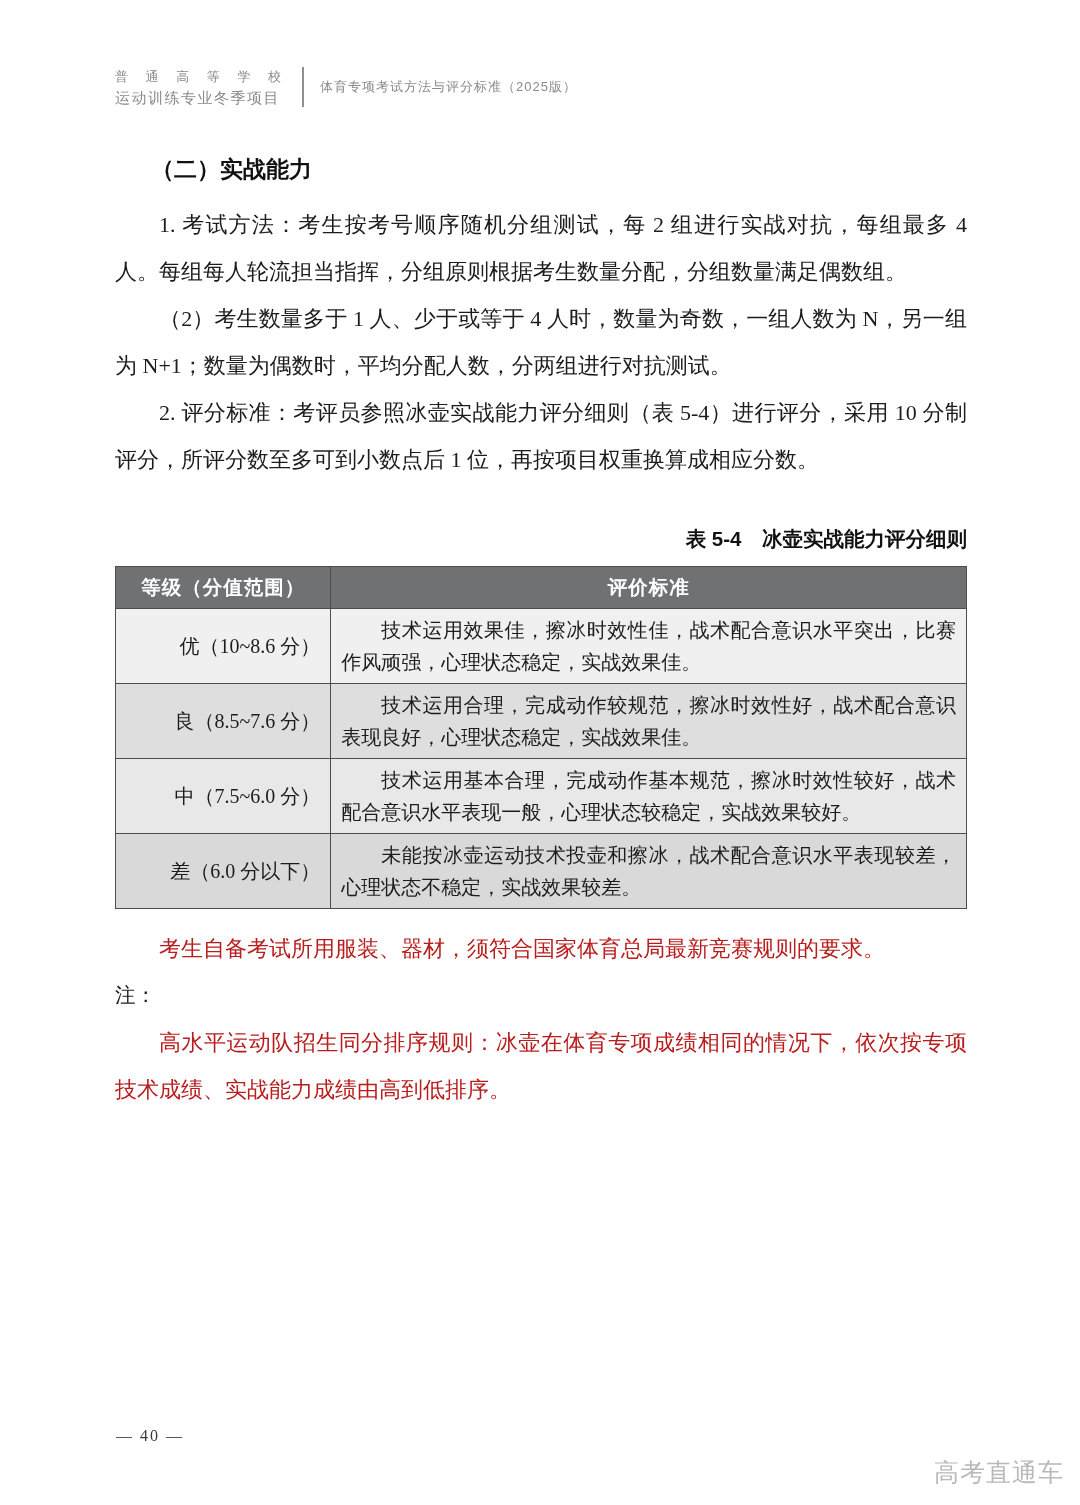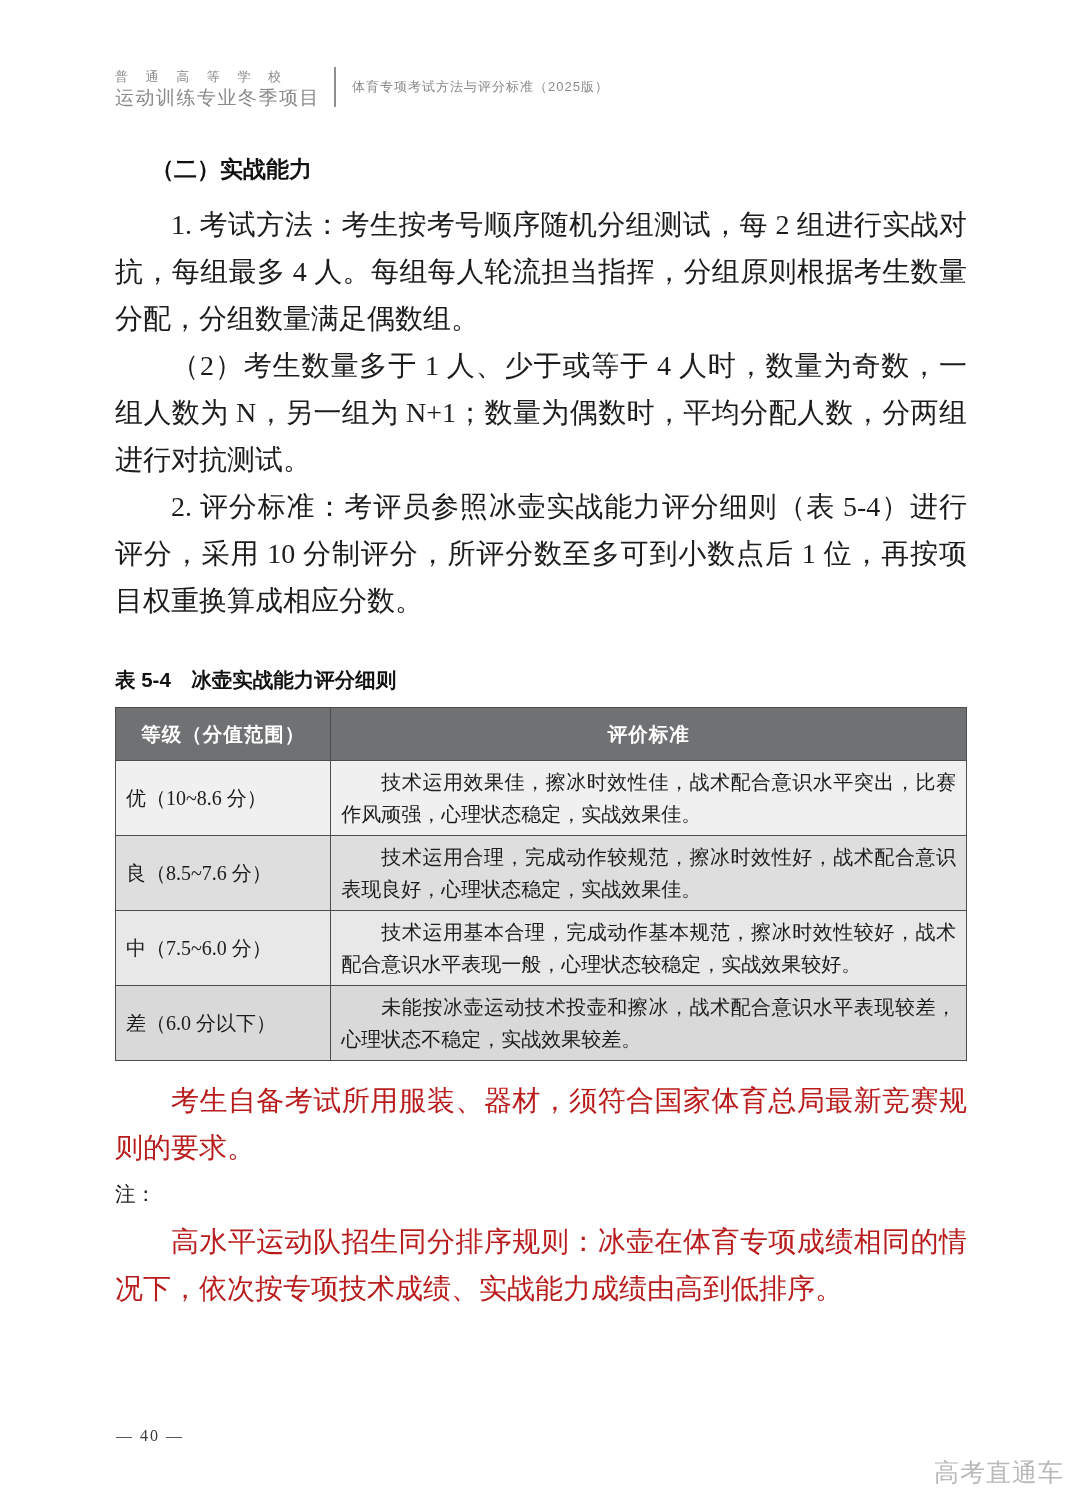--- a/index.html
+++ b/index.html
@@ -13,70 +13,70 @@
     padding: 62px 113px 0 115px;
     overflow: hidden;
     color: #1c1c1c;
     font-family: "Liberation Serif", "DejaVu Serif", serif;
   }
 
   
   .runhead { display: flex; align-items: center; }
   .runhead-left { color: #8a8a8a; font-family: "Liberation Sans", "DejaVu Sans", sans-serif; }
   .runhead-left .l1 { font-size: 13px; letter-spacing: 7px; line-height: 21px; }
-  .runhead-left .l2 { font-size: 19px; letter-spacing: 1.5px; line-height: 21px; }
+  .runhead-left .l2 { font-size: 15px; letter-spacing: 1.5px; line-height: 21px; }
   .runhead-divider { width: 2px; height: 40px; background: #8f8f8f; margin: 0 16px 0 14px; }
   .runhead-right { color: #8a8a8a; font-size: 13px; letter-spacing: 1px;
     font-family: "Liberation Sans", "DejaVu Sans", sans-serif; }
 
   
   .h-sub {
     margin: 46px 0 0 36px;
     font-family: Liberation Serif, serif;
     font-weight: bold; font-size: 23px; color: #111;
   }
   .h-main {
     margin: 64px 0 0 0;
     font-family: "Liberation Sans", "DejaVu Sans", sans-serif;
     font-weight: bold; font-size: 28px; color: #111;
   }
 
   
   .paras { margin-top: 16px; }
   p.body {
-    font-size: 28px; line-height: 47px;
+    font-size: 22px; line-height: 47px;
     text-align: justify; text-indent: 2em; color: #1c1c1c;
   }
   p.body.sans { font-family: "Liberation Sans", "DejaVu Sans", sans-serif; color: #b91c1c; }
   p.note-label { font-size: 20.5px; line-height: 47px; text-indent: 0; }
 
   
   .tbl-caption {
-    margin-top: 42px; text-align: left;
+    margin-top: 42px; text-align: right;
     font-family: "Liberation Sans", "DejaVu Sans", sans-serif;
     font-weight: bold; font-size: 20.5px; color: #111;
   }
   table.rubric {
     width: 100%; margin-top: 13px;
     border-collapse: collapse;
     font-size: 20px;
   }
   table.rubric col.c1 { width: 25.3%; }
   table.rubric th {
     background: #6f7173; color: #ffffff;
     font-family: "Liberation Sans", "DejaVu Sans", sans-serif;
     font-weight: bold; font-size: 19.5px;
-    height: 53px; text-align: center; letter-spacing: 1px;
+    height: 42px; text-align: center; letter-spacing: 1px;
   }
   table.rubric th, table.rubric td { border: 1.5px solid #4d4d4d; }
   table.rubric td {
     font-family: "Liberation Serif", "DejaVu Serif", serif;
     line-height: 32px; padding: 5px 10px; color: #1c1c1c;
   }
-  table.rubric td.grade { text-align: left; white-space: nowrap; }
+  table.rubric td.grade { text-align: right; white-space: nowrap; }
   table.rubric td.crit  { text-align: justify; text-indent: 2em; }
   tr.r0 td { background: #f0f0f0; }
   tr.r1 td { background: #dedede; }
   tr.r2 td { background: #e8e8e8; }
   tr.r3 td { background: #d9d9d9; }
 
   
   .pageno {
     position: absolute; left: 116px; bottom: 64px;
     font-size: 16px; color: #3a3a3a; letter-spacing: 2px;

